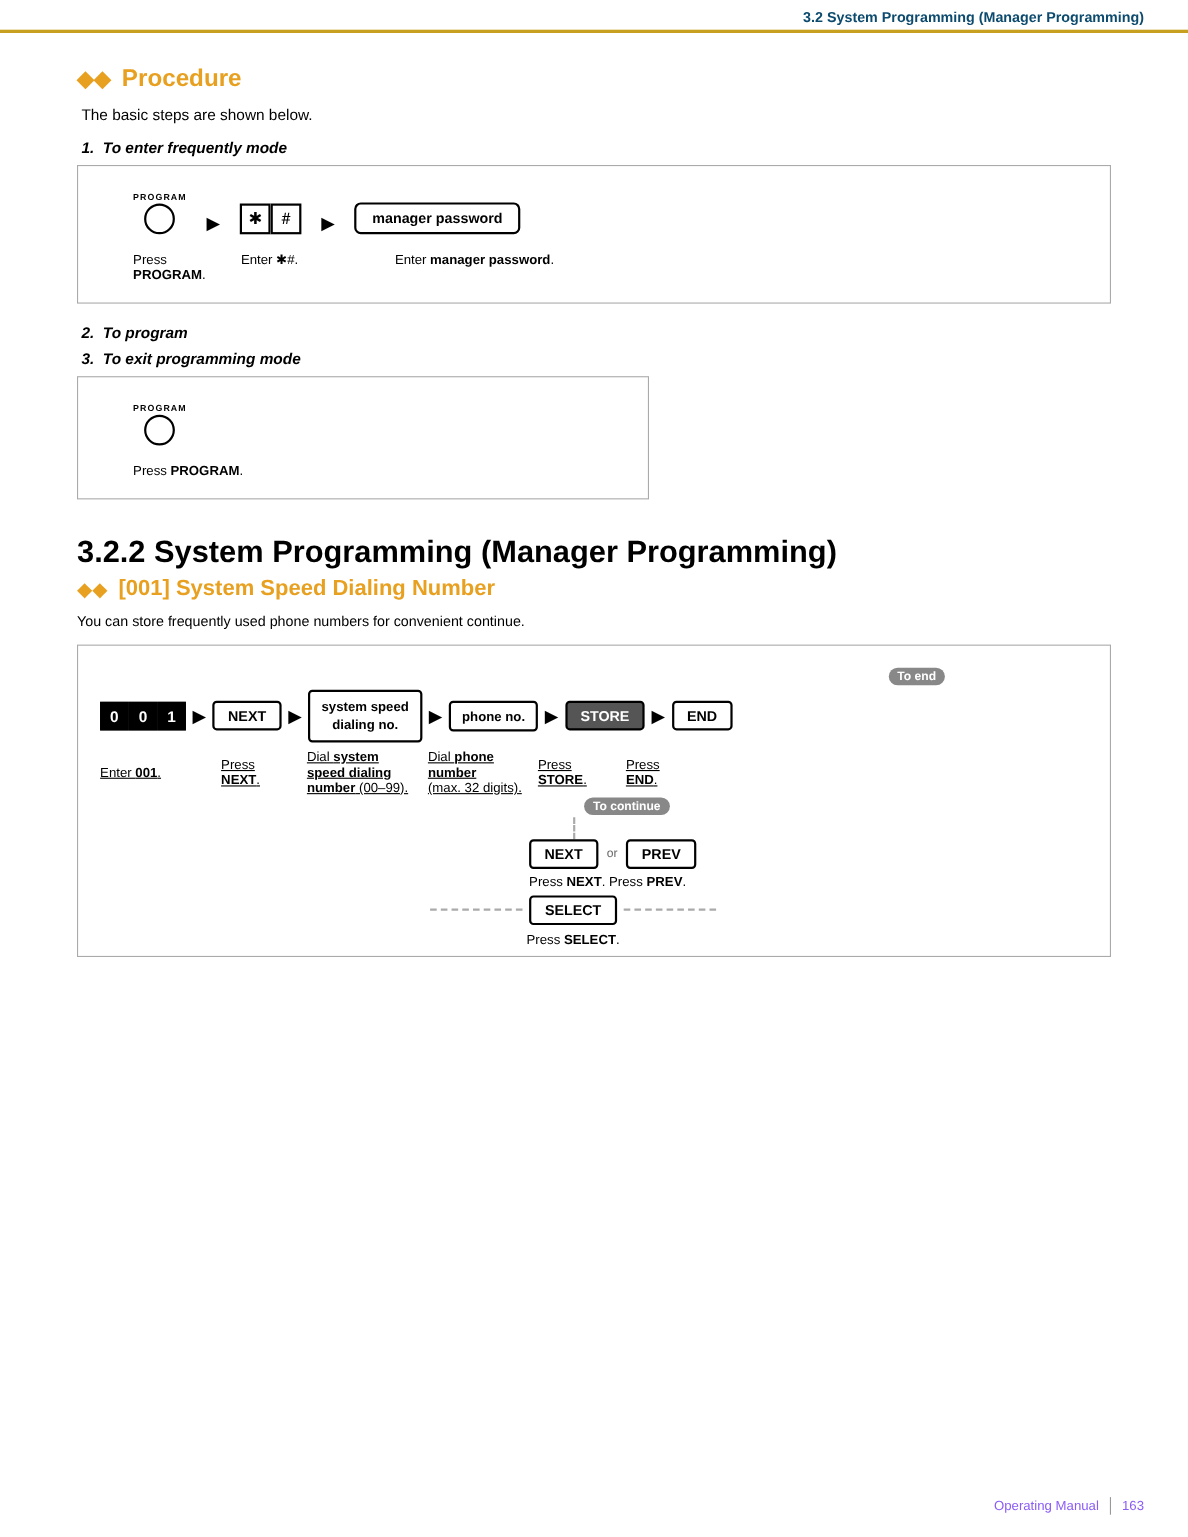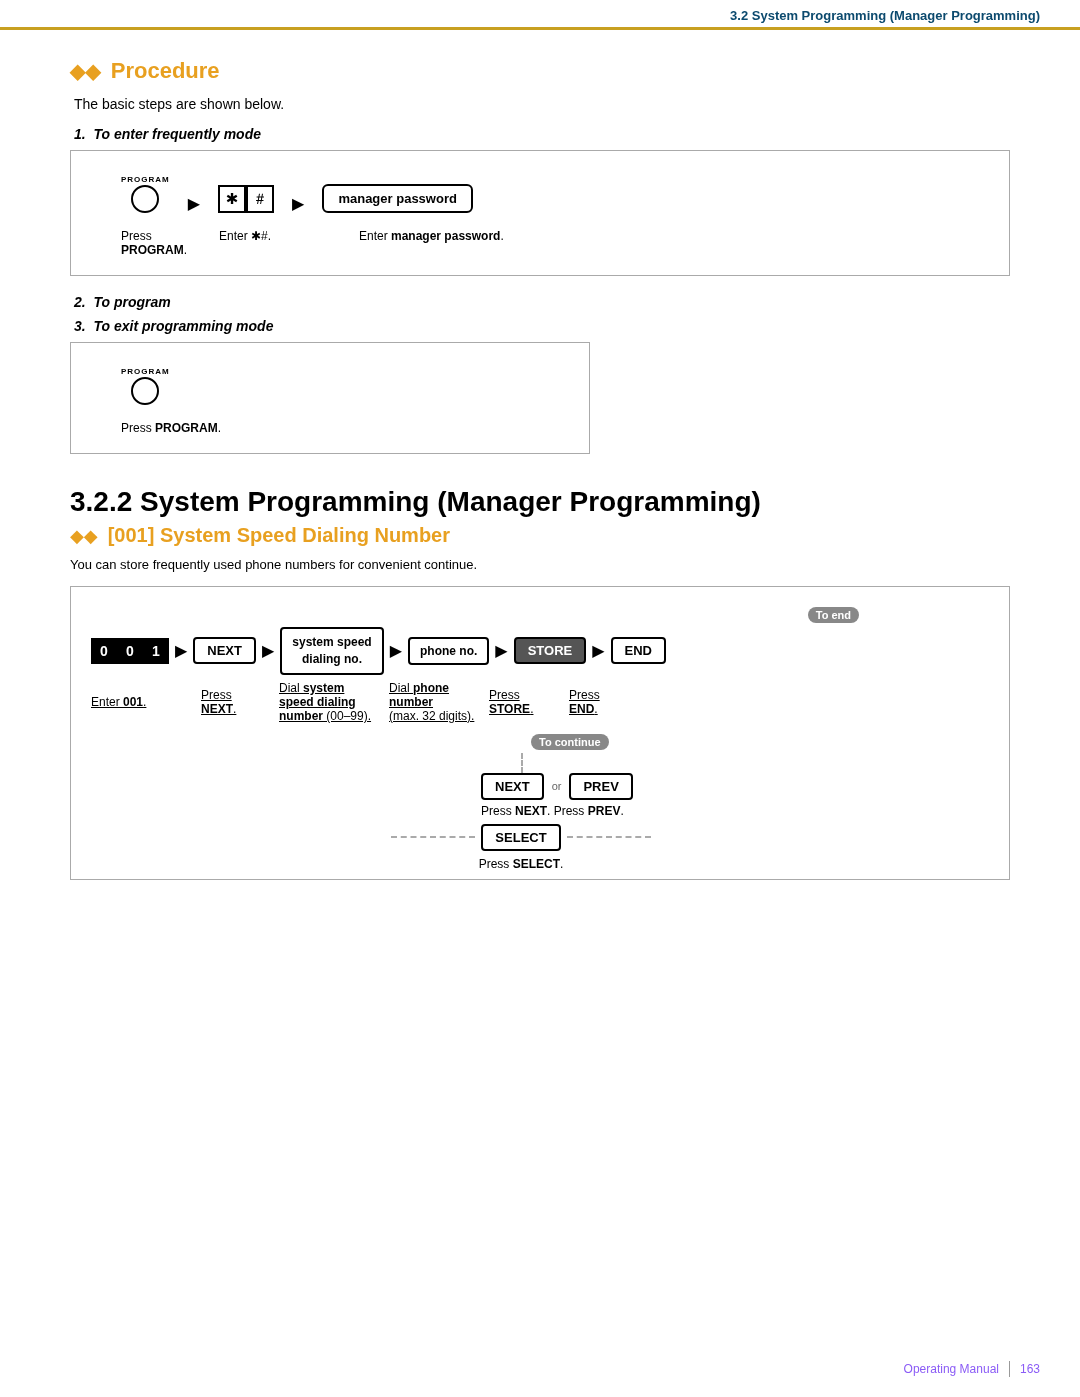--- a/index.html
+++ b/index.html
@@ -412,21 +412,21 @@
       <div style="width:16px; flex-shrink:0;"></div>
       <div style="width:100px; flex-shrink:0;">Dial <strong>system<br>speed dialing<br>number</strong> (00–99).</div>
       <div style="width:10px; flex-shrink:0;"></div>
       <div style="width:90px; flex-shrink:0;">Dial <strong>phone<br>number</strong><br>(max. 32 digits).</div>
       <div style="width:10px; flex-shrink:0;"></div>
       <div style="width:70px; flex-shrink:0;">Press <strong>STORE</strong>.</div>
       <div style="width:10px; flex-shrink:0;"></div>
       <div style="width:60px; flex-shrink:0;">Press <strong>END</strong>.</div>
     </div>
 
-    <div style="margin-top:10px; display:flex; flex-direction:column; align-items:flex-start; margin-left:390px;">
+    <div style="display:flex; flex-direction:column; align-items:flex-start; margin-left:390px;">
       <div style="margin-bottom:4px; margin-left:50px;">
         <span class="to-continue-badge">To continue</span>
       </div>
 
       <div style="display:flex; flex-direction:column; align-items:center; margin-left:40px;">
         <div style="width:2px; height:20px; border-left:2px dashed #aaa;"></div>
       </div>
 
       <div style="display:flex; align-items:center; gap:8px;">
         <div class="btn-next">NEXT</div>

